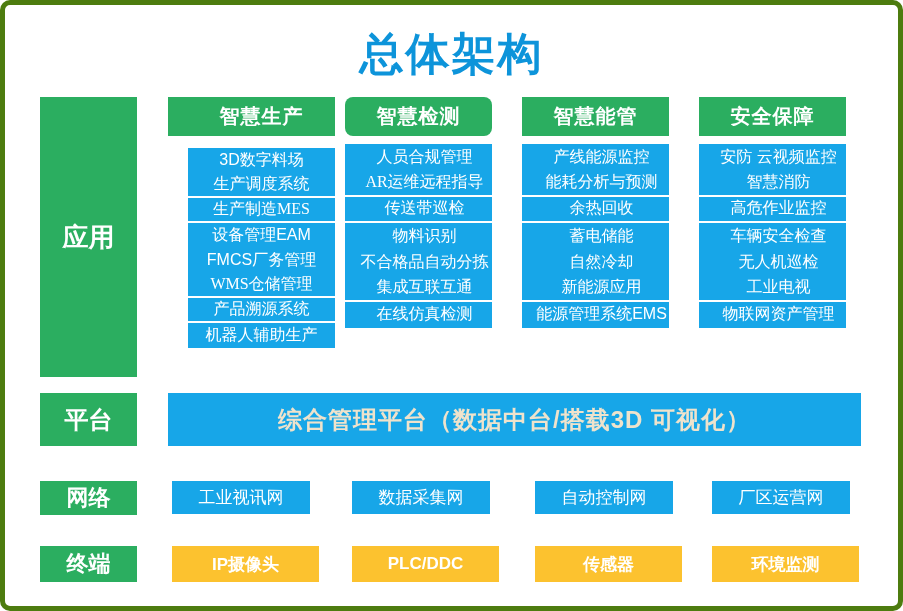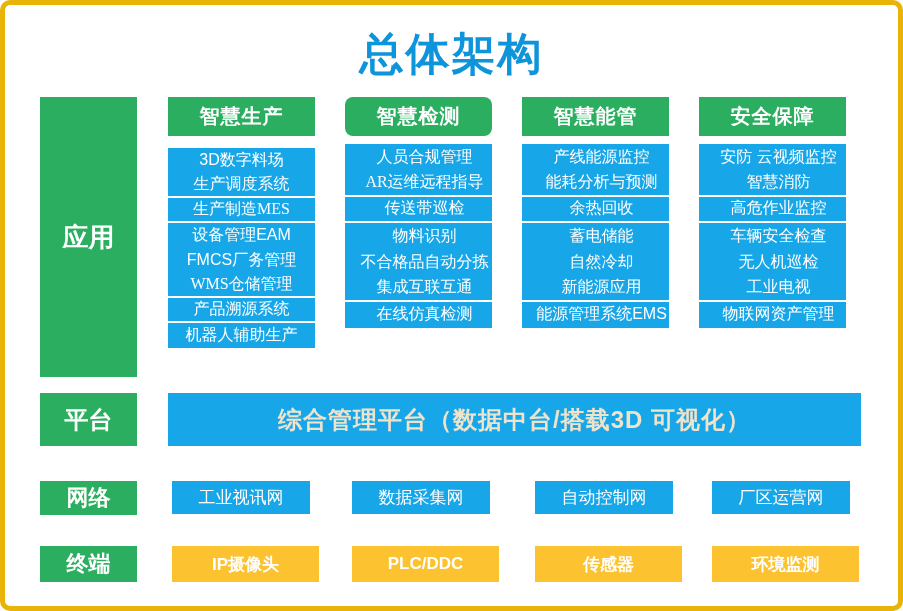--- a/index.html
+++ b/index.html
@@ -1,33 +1,33 @@
 <!DOCTYPE html>
 <html><head>
 <meta charset="utf-8">
 <style>
   html,body{margin:0;padding:0;background:#fff;}
   body{font-family:"Liberation Sans","DejaVu Sans",sans-serif;}
   .canvas{
     position:relative;width:903px;height:611px;box-sizing:border-box;
-    background:#ffffff;border:5px solid #eab308;border-radius:10px;overflow:hidden;
+    background:#ffffff;border:5px solid #4d7c0f;border-radius:10px;overflow:hidden;
   }
   .title{
     position:absolute;left:0;right:0;top:20px;text-align:center;
     font-size:44px;font-weight:bold;color:#0D94DA;letter-spacing:2px;
   }
   .side-label{
     position:absolute;left:35px;width:97px;background:#2BAE60;color:#fff;
     display:flex;align-items:center;justify-content:center;font-weight:bold;
   }
   .side-app{top:92px;height:280px;font-size:26px;}
   .side-platform{top:388px;height:53px;font-size:24px;}
   .side-network{top:476px;height:34px;font-size:22px;}
   .side-terminal{top:541px;height:36px;font-size:22px;}
-  .c0{left:163px;} .c1{left:340px;border-radius:8px;} .c2{left:517px;} .c3{left:694px;}
+  .c0{left:163px;padding-left:20px;} .c1{left:340px;border-radius:8px;} .c2{left:517px;} .c3{left:694px;}
   .col-header{
     position:absolute;top:92px;width:147px;height:39px;background:#2BAE60;
     color:#fff;font-size:20px;font-weight:bold;
     display:flex;align-items:center;justify-content:center;letter-spacing:1px;
   }
   .items{position:absolute;width:147px;}
   .items-a{top:143px;} .items-b{top:139px;}
   .item-row{
     background:#17A6E8;color:#fff;font-size:16px;box-sizing:border-box;
     display:flex;align-items:center;justify-content:center;white-space:nowrap;

